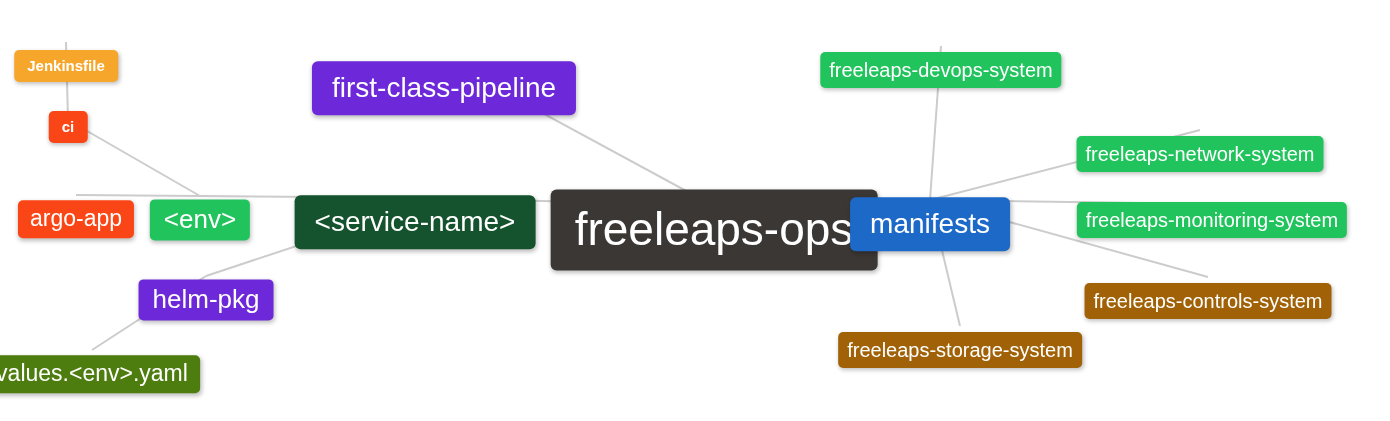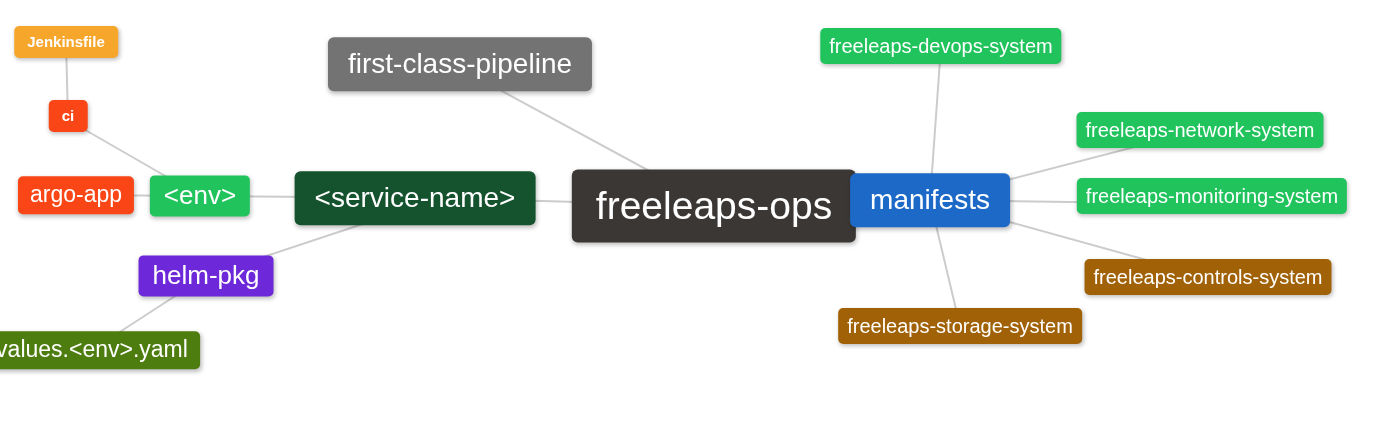--- a/index.html
+++ b/index.html
@@ -24,22 +24,23 @@
   }
   .node {
     position: absolute;
     transform: translate(-50%, -50%);
     color: #ffffff;
     white-space: nowrap;
     text-align: left;
     box-shadow: 1px 2px 4px rgba(0,0,0,0.25);
     line-height: 1.2;
     user-select: none;
+    margin-top: 24px;
   }
-  .t1 { font-size: 39px; padding: 13px 24px; border-radius: 6px; }
+  .t1 { font-size: 46px; padding: 13px 24px; border-radius: 6px; }
   .t2 { font-size: 28px; padding: 10px 20px; border-radius: 6px; }
   .t3 { font-size: 26px; padding: 5px 14px;  border-radius: 5px; }
   .t4 { font-size: 20px; padding: 6px 9px;  border-radius: 5px; }
   .t5 { font-size: 23px; padding: 5px 12px;  border-radius: 5px; }
   .t6 { font-size: 15px; padding: 7px 13px;  border-radius: 5px; font-weight: 700; }
 </style>
 </head>
 <body>
 
 <div id="canvas">
@@ -54,26 +55,26 @@
       <line x1="441" y1="198" x2="714" y2="206" stroke="#cccccc" stroke-width="2"></line>
       <line x1="714" y1="206" x2="930" y2="200" stroke="#cccccc" stroke-width="2"></line>
       <line x1="930" y1="200" x2="941" y2="46" stroke="#cccccc" stroke-width="2"></line>
       <line x1="930" y1="200" x2="1200" y2="130" stroke="#cccccc" stroke-width="2"></line>
       <line x1="930" y1="200" x2="1212" y2="204" stroke="#cccccc" stroke-width="2"></line>
       <line x1="930" y1="200" x2="1208" y2="277" stroke="#cccccc" stroke-width="2"></line>
       <line x1="930" y1="200" x2="960" y2="326" stroke="#cccccc" stroke-width="2"></line>
     </svg>
   <div id="nodes">
       <div class="node t6" style="left: 66px; top: 42px; background: rgb(247, 166, 44);">Jenkinsfile</div>
-      <div class="node t6" style="left: 68px; top: 116px; background: rgb(250, 70, 22);">ci</div>
+      <div class="node t6" style="left: 68px; top: 103px; background: rgb(250, 70, 22);">ci</div>
       <div class="node t5" style="left: 76px; top: 195px; background: rgb(250, 70, 22);">argo-app</div>
       <div class="node t3" style="left: 200px; top: 196px; background: rgb(33, 195, 92);">&lt;env&gt;</div>
       <div class="node t3" style="left: 206px; top: 276px; background: #6d28d9;">helm-pkg</div>
       <div class="node t5" style="left: 92px; top: 350px; background: #4d7c0f;">values.&lt;env&gt;.yaml</div>
-      <div class="node t2" style="left: 460px; top: 64px; background: #737373;">first-class-pipeline</div>
+      <div class="node t2" style="left: 444px; top: 64px; background: #6d28d9;">first-class-pipeline</div>
       <div class="node t2" style="left: 415px; top: 198px; background: #14532d;">&lt;service-name&gt;</div>
       <div class="node t1" style="left: 714px; top: 206px; background: rgb(59, 55, 53);">freeleaps-ops</div>
       <div class="node t2" style="left: 930px; top: 200px; background: rgb(28, 105, 200);">manifests</div>
       <div class="node t4" style="left: 941px; top: 46px; background: rgb(33, 195, 92);">freeleaps-devops-system</div>
       <div class="node t4" style="left: 1200px; top: 130px; background: rgb(33, 195, 92);">freeleaps-network-system</div>
       <div class="node t4" style="left: 1212px; top: 196px; background: rgb(33, 195, 92);">freeleaps-monitoring-system</div>
       <div class="node t4" style="left: 1208px; top: 277px; background: #a16207;">freeleaps-controls-system</div>
       <div class="node t4" style="left: 960px; top: 326px; background: #a16207;">freeleaps-storage-system</div>
     </div>
 </div>

